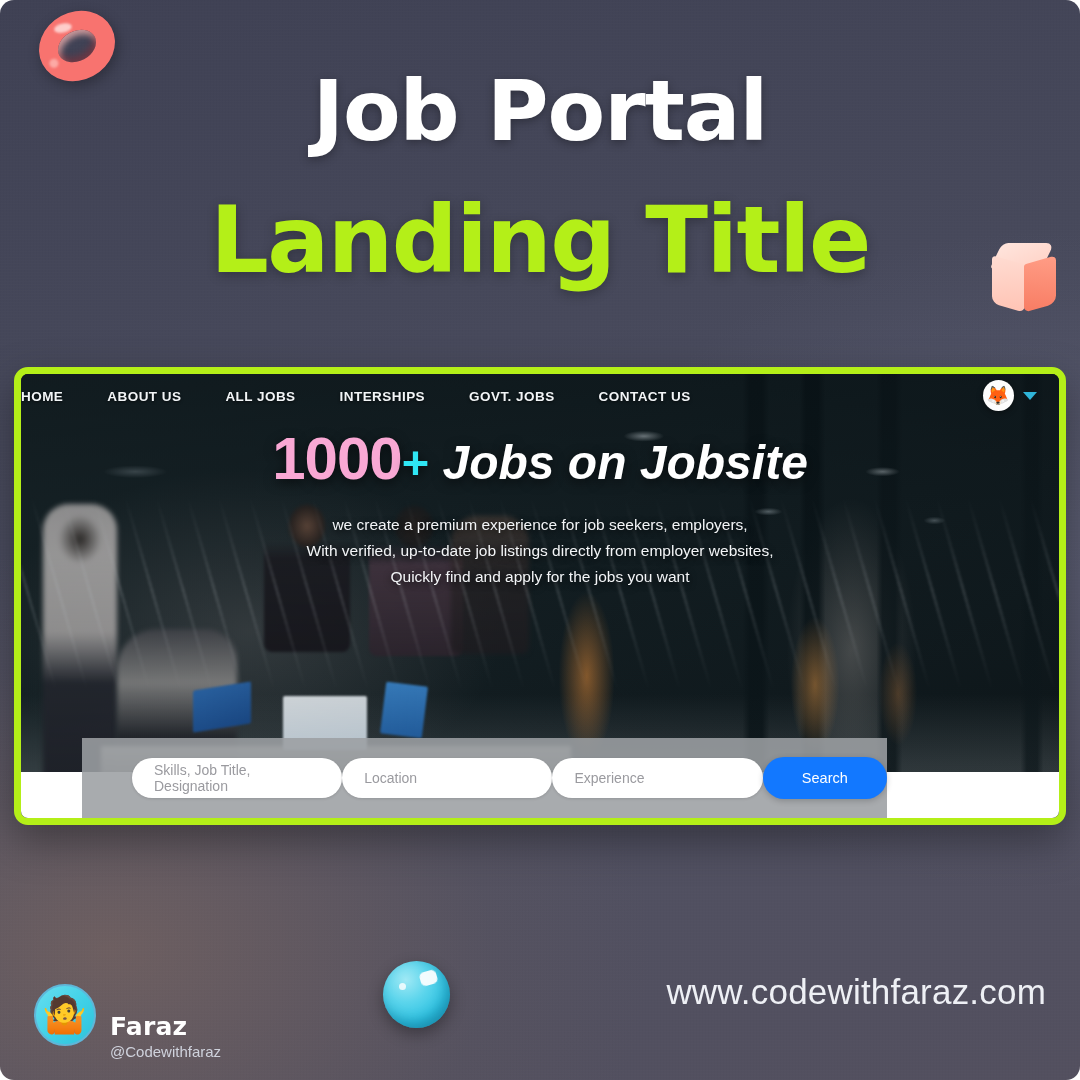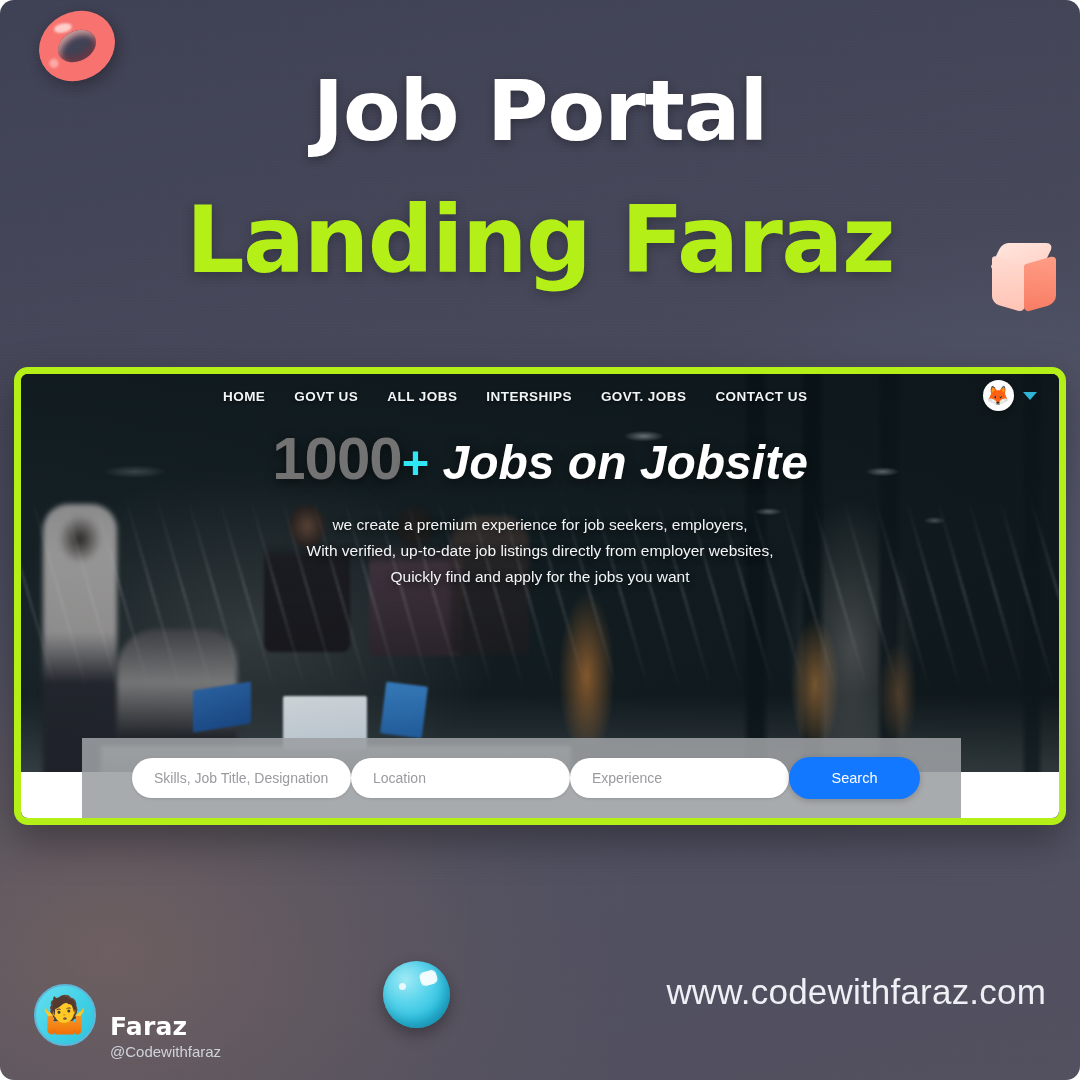--- a/index.html
+++ b/index.html
@@ -266,22 +266,21 @@
 
   
   #nav{
     position:absolute; left:0; right:0; top:0;
     height:44px;
     display:flex; align-items:center;
     z-index:4;
   }
   #nav-links{
     display:flex; align-items:center;
-    gap:29px;
-    margin-left:202px;
+    gap:44px;
   }
   .nav-link{
     color:#f2f5f7;
     font-size:13.5px;
     font-weight:bold;
     letter-spacing:.45px;
     white-space:nowrap;
     text-shadow:0 1px 3px rgba(0,0,0,.65);
     cursor:pointer;
   }
@@ -309,42 +308,42 @@
   #hero{
     position:absolute; left:0; right:0; top:55px;
     text-align:center; z-index:4;
   }
   #hero-h1{
     font-size:48px; line-height:1;
     font-weight:bold;
     white-space:nowrap;
     text-shadow:0 3px 12px rgba(0,0,0,.62);
   }
-  #hero-count{ color:#737373; font-size:60px; letter-spacing:-1px; }
+  #hero-count{ color:#f9a8d4; font-size:60px; letter-spacing:-1px; }
   #hero-plus { color:#2fe6f4; font-size:47px; }
   #hero-rest { color:#ffffff;font-style:italic; }
   #hero-para{
     margin-top:23px;
     color:#f3f5f7;
     font-size:15.5px;
     line-height:26px;
     text-shadow:0 2px 7px rgba(0,0,0,.72);
   }
   #hero-para span{ display:block; }
 
   
   #white-band{
     position:absolute; left:0; right:0; bottom:0;
     height:46px;
     background:#ffffff;
     z-index:3;
   }
   #search-panel{
     position:absolute; left:61px; bottom:0;
-    width:879px; height:80px;
+    width:805px; height:80px;
     background:rgba(156,159,163,.88);
     z-index:4;
     display:flex; align-items:center;
     padding:0 0 0 50px;
   }
   .sfield{
     height:40px;
     background:#ffffff;
     border-radius:22px;
     display:flex; align-items:center;
@@ -405,21 +404,21 @@
     z-index:7;
   }
 </style>
 </head>
 <body>
 
 <div id="poster">
 
   <div class="title-block">
     <span class="title-main">Job Portal</span>
-    <span class="title-sub">Landing Faraz</span>
+    <span class="title-sub">Landing Title</span>
   </div>
 
   <div class="deco" id="torus">
     <div class="ring"></div>
   </div>
 
   <div class="deco" id="cube">
     <div class="cb-top"></div>
     <div class="cb-left"></div>
     <div class="cb-right"></div>
@@ -442,21 +441,21 @@
       <div class="table"></div>
       <div class="laptop lap1"></div>
       <div class="laptop lap2"></div>
       <div class="laptop lap3"></div>
       <div class="chart-line"></div>
       <div class="photo-dim"></div>
 
       <nav id="nav">
         <div id="nav-links">
           <span class="nav-link">HOME</span>
-          <span class="nav-link">GOVT US</span>
+          <span class="nav-link">ABOUT US</span>
           <span class="nav-link">ALL JOBS</span>
           <span class="nav-link">INTERSHIPS</span>
           <span class="nav-link">GOVT. JOBS</span>
           <span class="nav-link">CONTACT US</span>
         </div>
         <div id="nav-right">
           <div id="nav-avatar">🦊</div>
           <div id="nav-caret"></div>
         </div>
       </nav>

